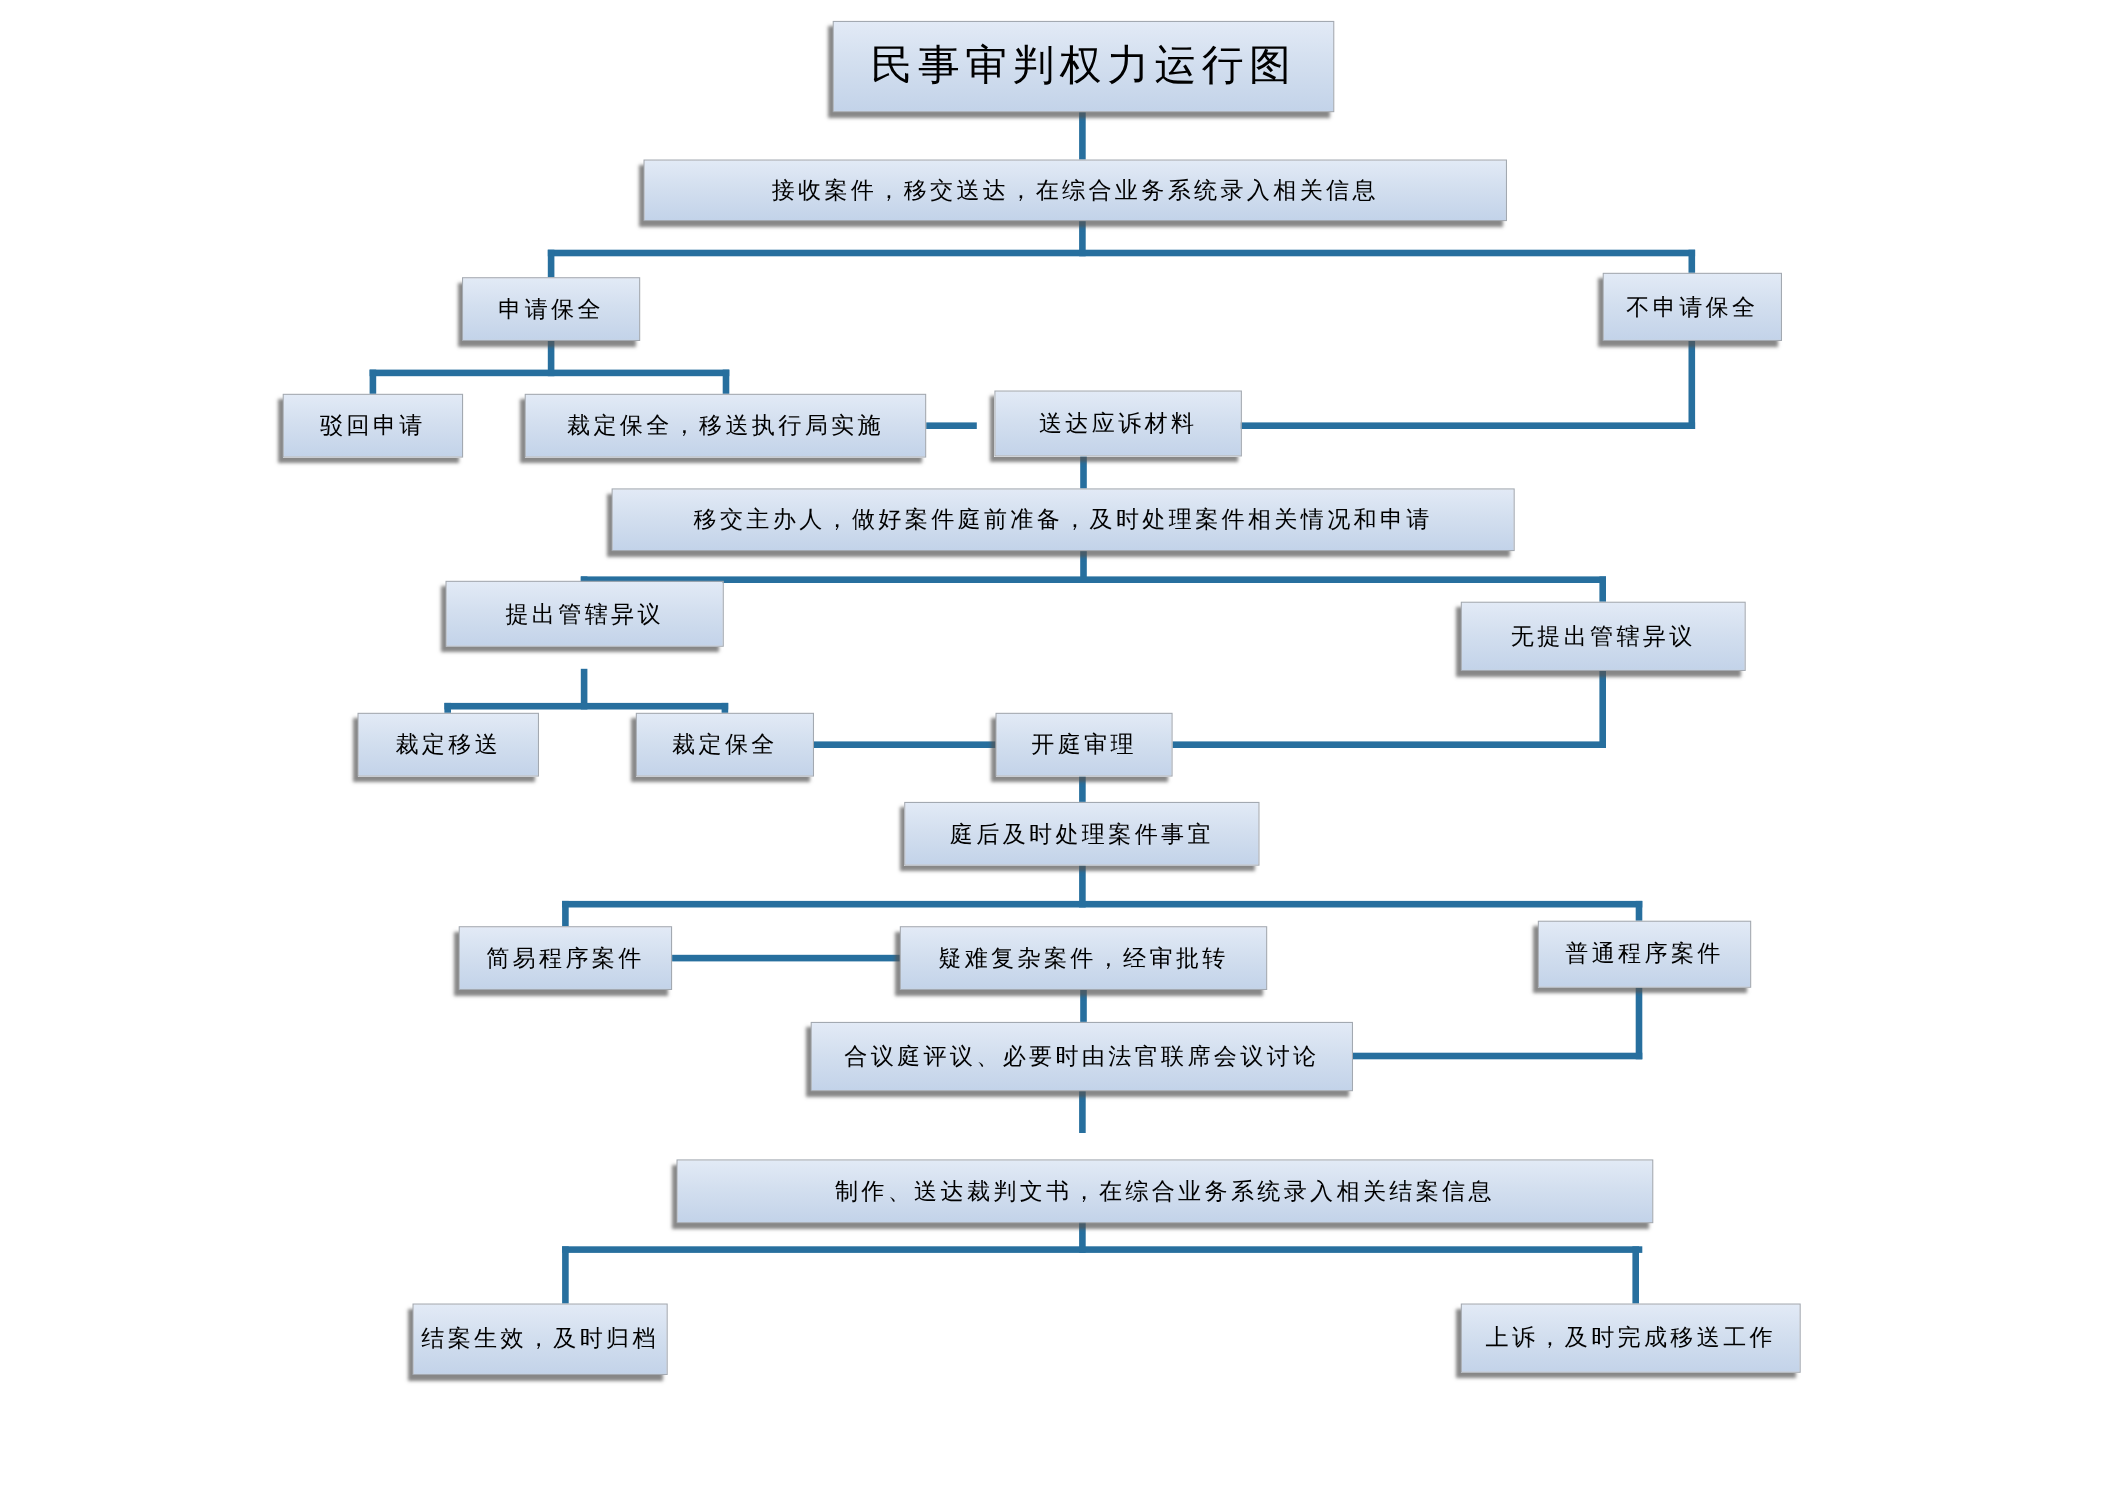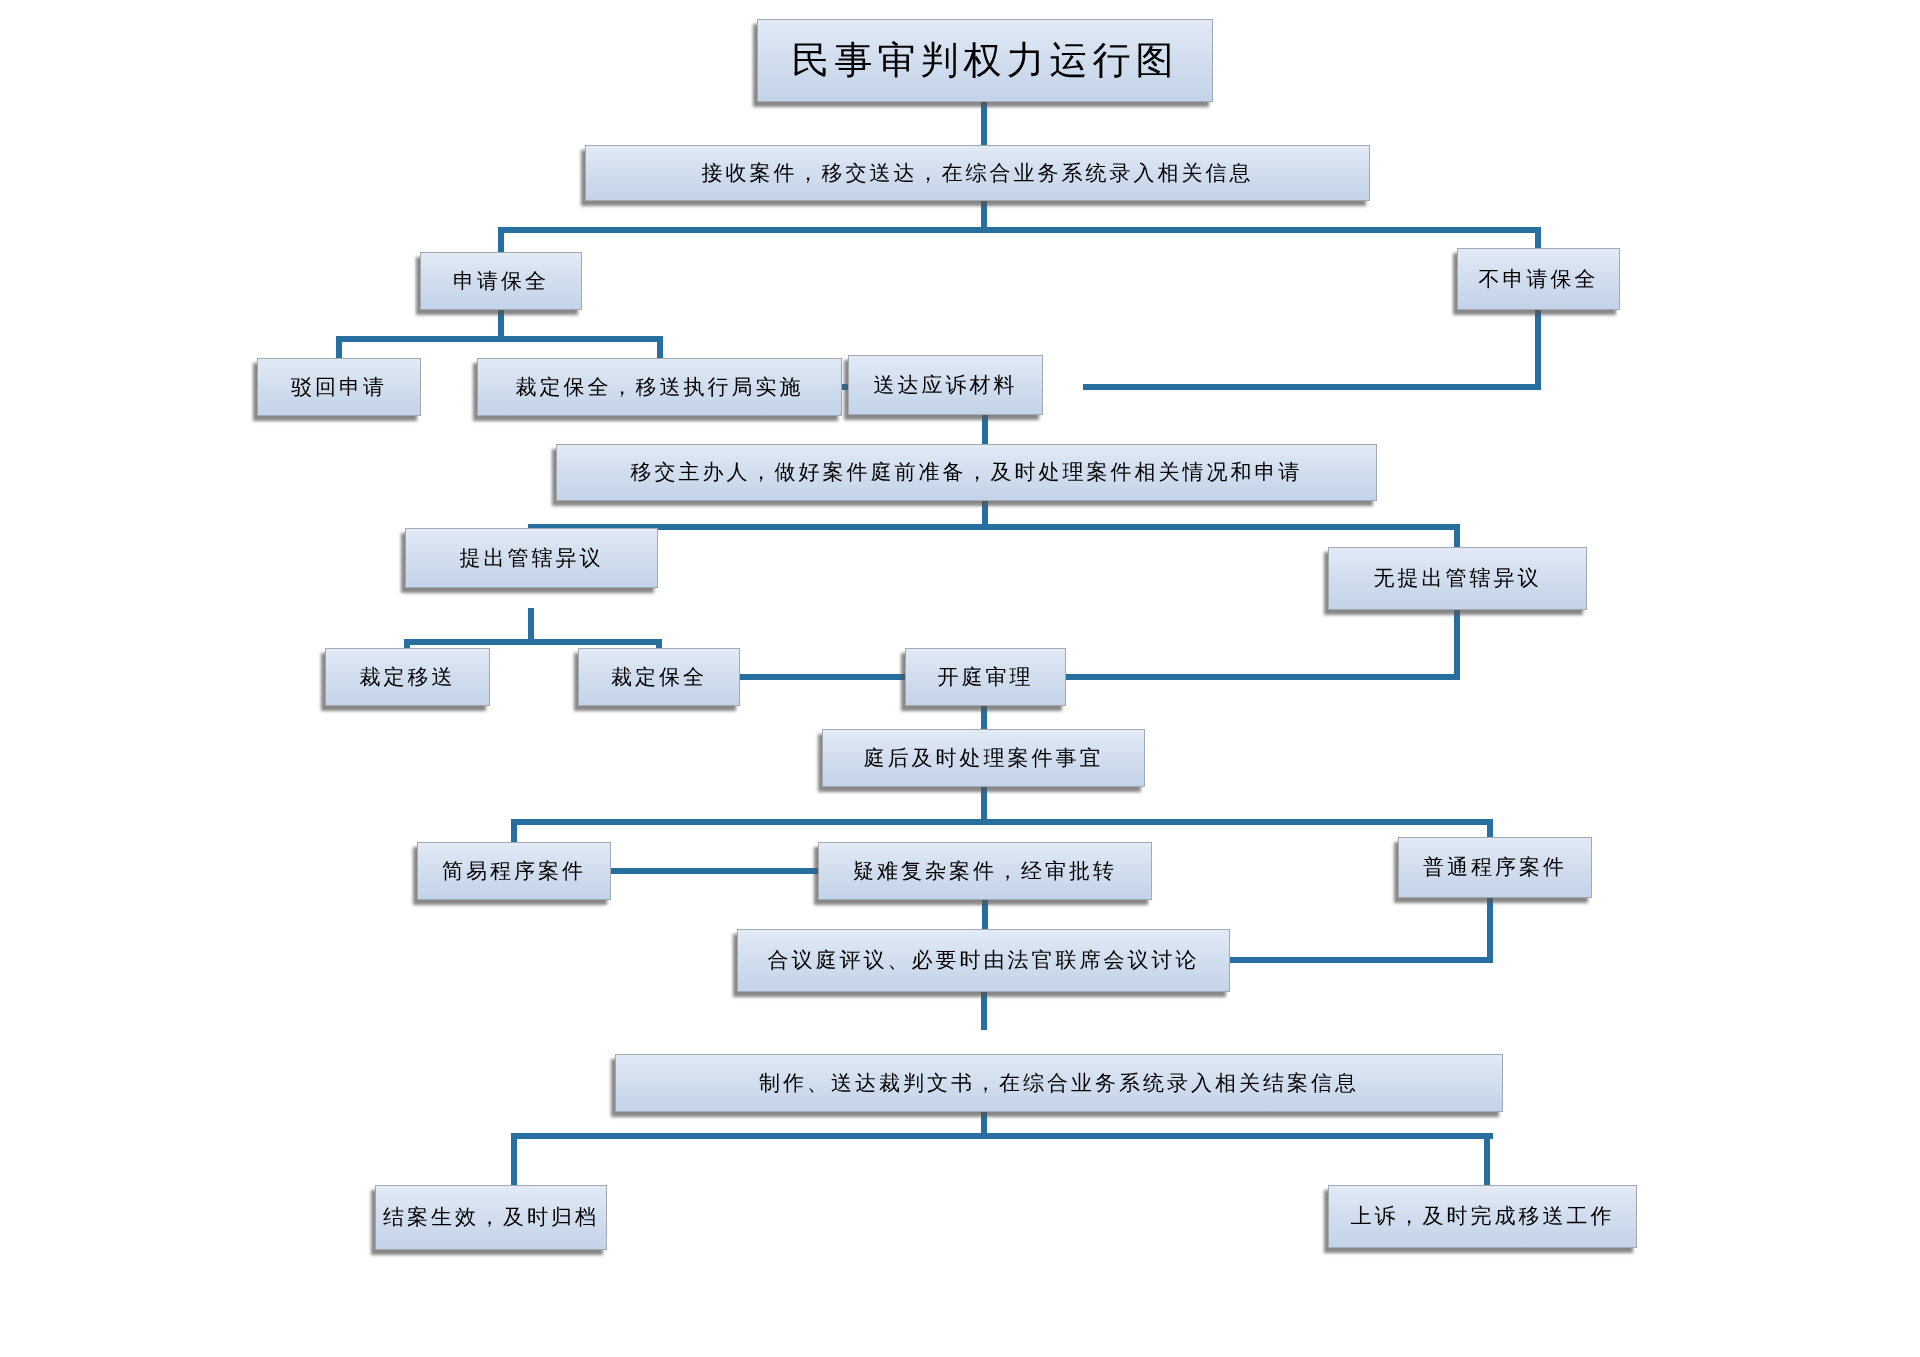--- a/index.html
+++ b/index.html
@@ -69,21 +69,21 @@
   <div class="node" style="left:585px;top:145px;width:785px;height:56px">接收案件，移交送达，在综合业务系统录入相关信息</div>
 
   <div class="node" style="left:420px;top:252px;width:162px;height:58px">申请保全</div>
 
   <div class="node" style="left:1457px;top:248px;width:163px;height:62px">不申请保全</div>
 
   <div class="node" style="left:257px;top:358px;width:164px;height:58px">驳回申请</div>
 
   <div class="node" style="left:477px;top:358px;width:365px;height:58px">裁定保全，移送执行局实施</div>
 
-  <div class="node" style="left:848px;top:355px;width:195px;height:60px">送达应诉材料</div>
+  <div class="node" style="left:904px;top:355px;width:225px;height:60px">送达应诉材料</div>
 
   <div class="node" style="left:556px;top:444px;width:821px;height:57px">移交主办人，做好案件庭前准备，及时处理案件相关情况和申请</div>
 
   <div class="node" style="left:405px;top:528px;width:253px;height:60px">提出管辖异议</div>
 
   <div class="node" style="left:1328px;top:547px;width:259px;height:63px">无提出管辖异议</div>
 
   <div class="node" style="left:325px;top:648px;width:165px;height:58px">裁定移送</div>
 
   <div class="node" style="left:578px;top:648px;width:162px;height:58px">裁定保全</div>

